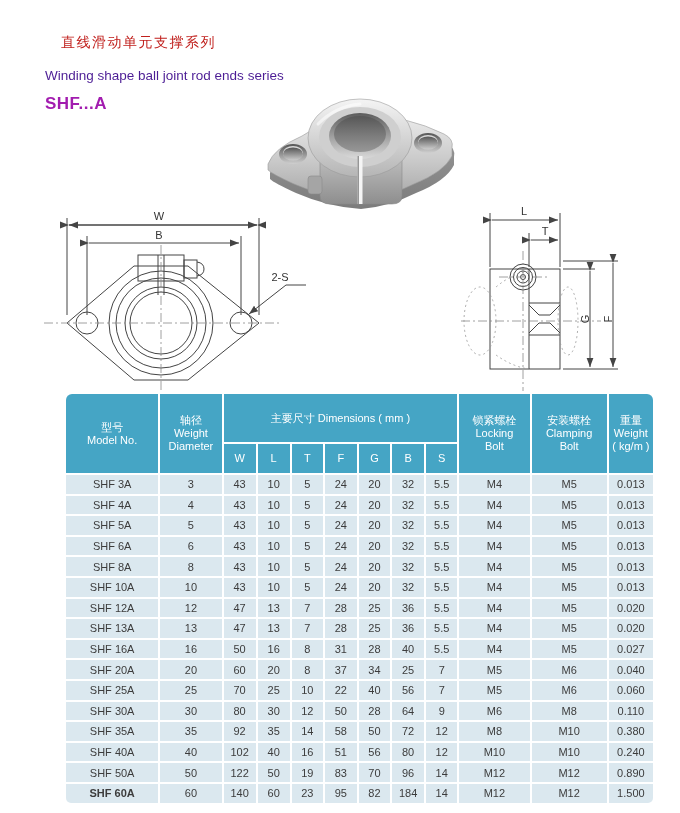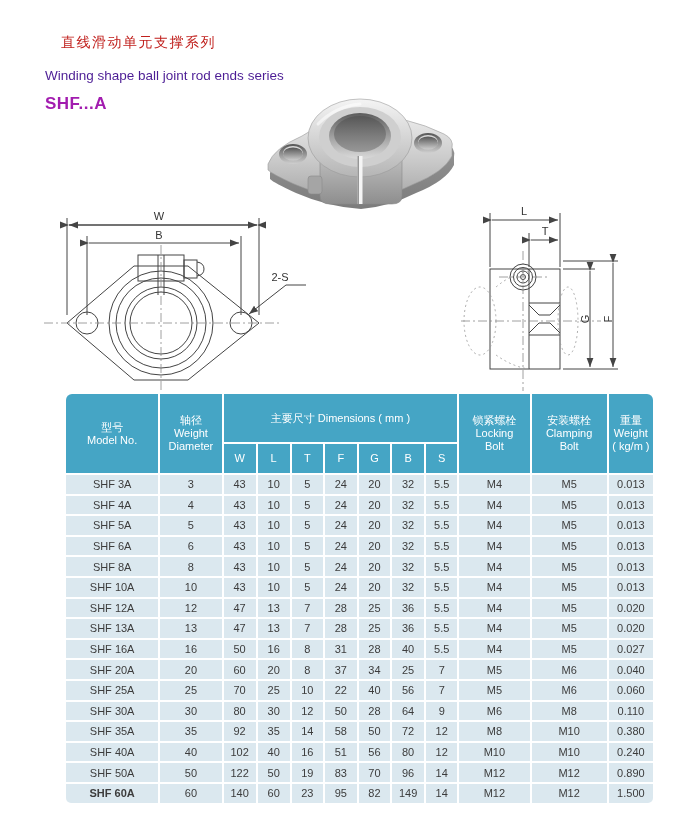--- a/index.html
+++ b/index.html
@@ -454,21 +454,21 @@
           <td>0.890</td>
         </tr>
         <tr>
           <td>SHF 60A</td>
           <td>60</td>
           <td>140</td>
           <td>60</td>
           <td>23</td>
           <td>95</td>
           <td>82</td>
-          <td>149</td>
+          <td>184</td>
           <td>14</td>
           <td>M12</td>
           <td>M12</td>
           <td>1.500</td>
         </tr>
       </tbody>
   </table>
 
 </div>
 

